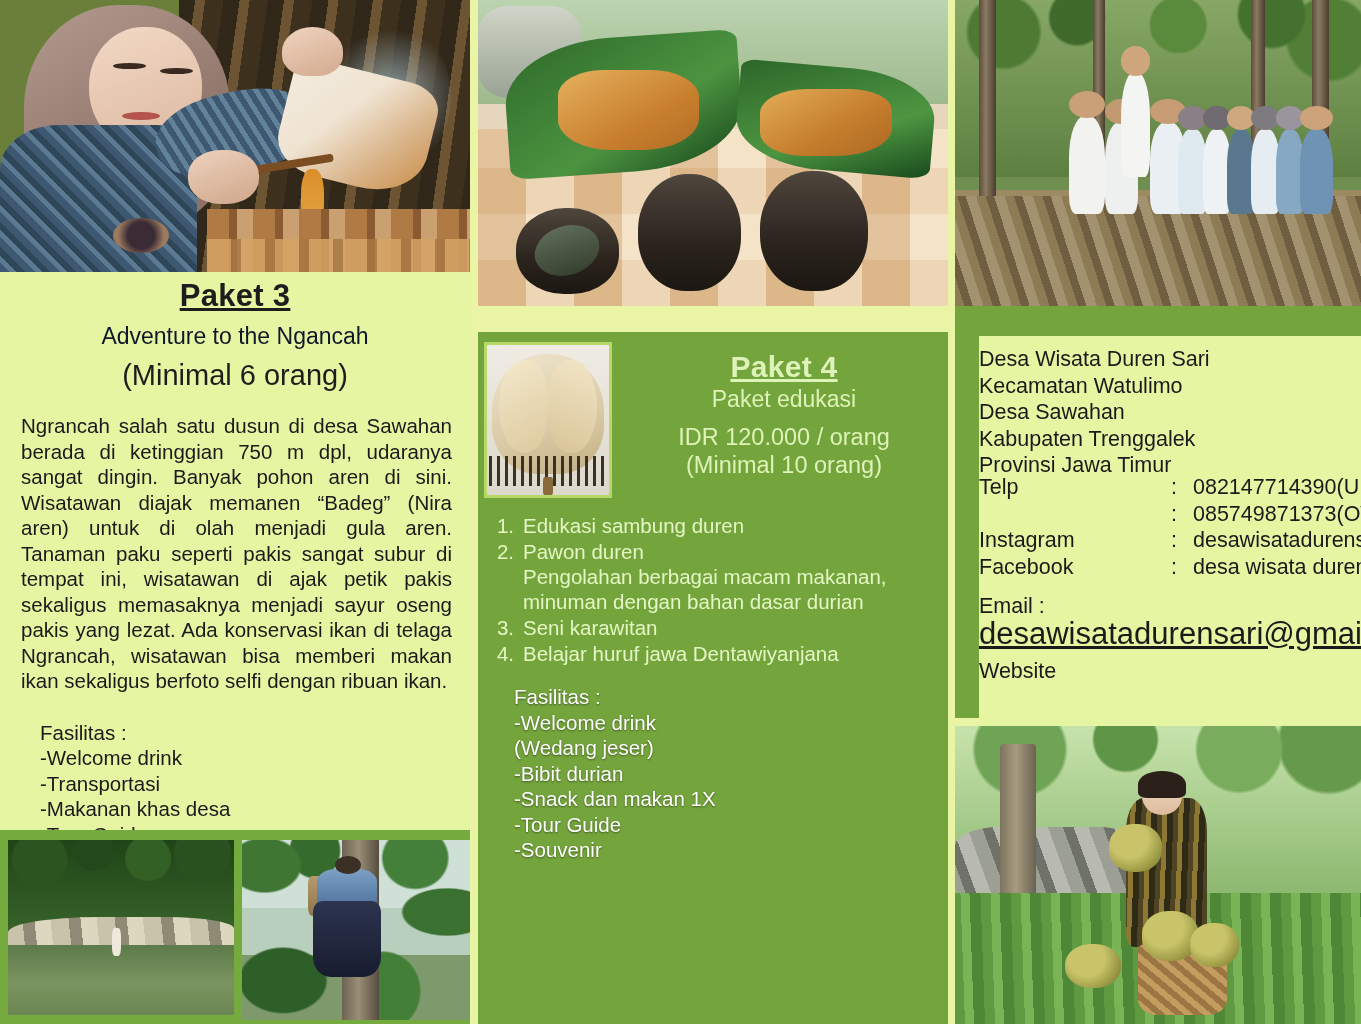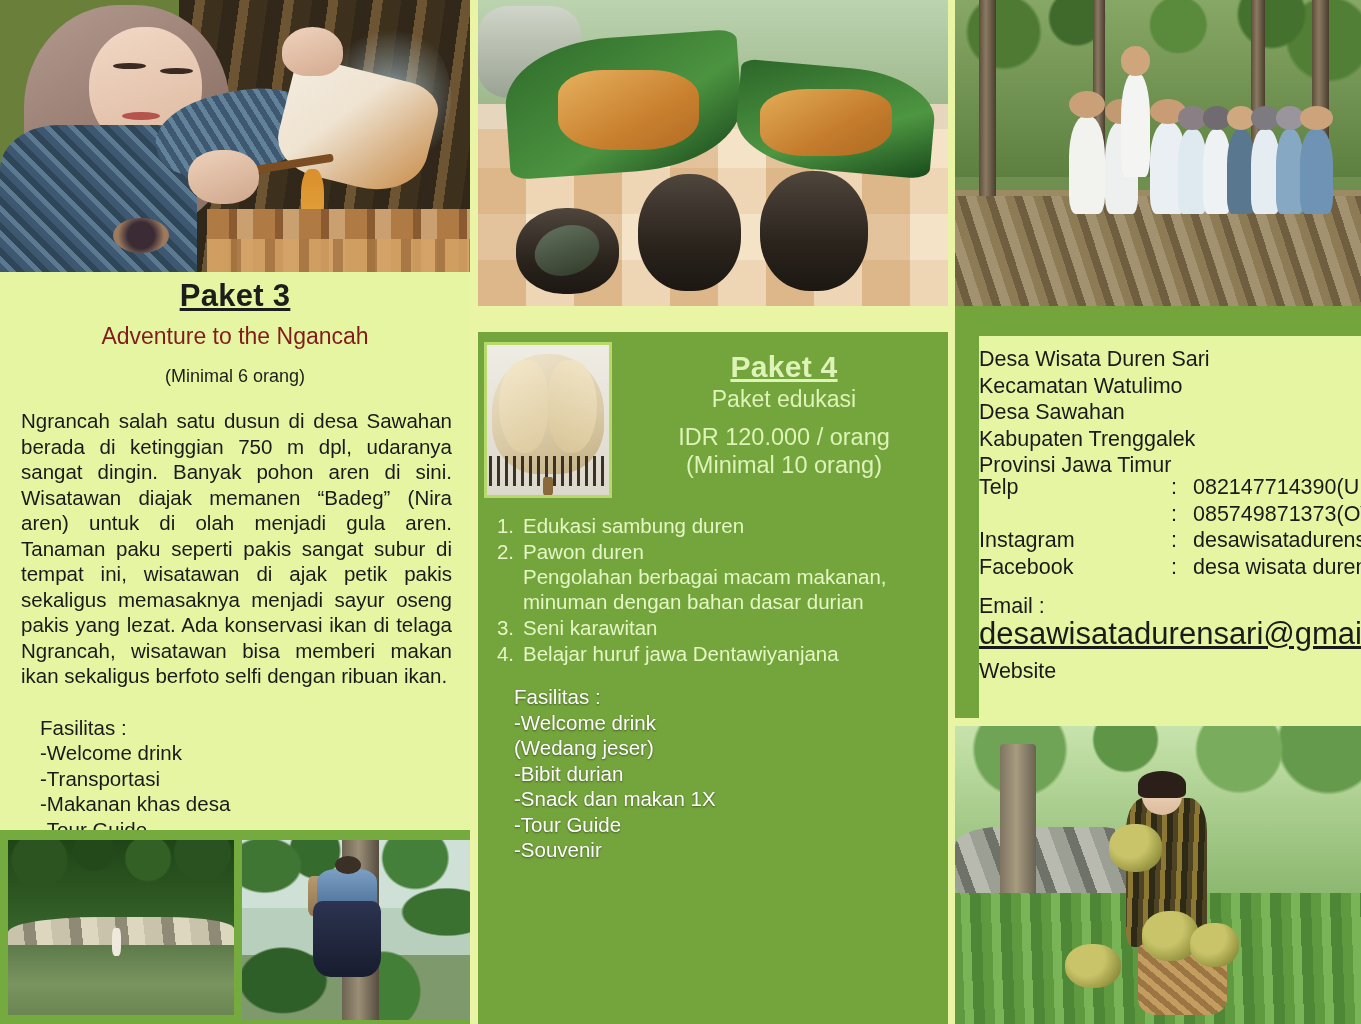--- a/index.html
+++ b/index.html
@@ -15,23 +15,23 @@
   .photo{position:absolute;overflow:hidden;background:#6a7f3a;}
 
   
   .p1{position:absolute;left:0;top:0;width:470px;height:1024px;background:#e6f5a2;}
   .p1-photo{left:0;top:0;width:470px;height:272px;}
   .p1-body{position:absolute;left:0;top:272px;width:470px;}
   .p1-title{
     text-align:center;font-size:31px;font-weight:bold;color:#1d1d1d;
     text-decoration:underline;margin-top:6px;letter-spacing:.3px;
   }
-  .p1-sub{text-align:center;font-size:23px;color:#7f1d1d;margin-top:9px;}
+  .p1-sub{text-align:center;font-size:23px;color:#0f172a;margin-top:9px;}
   .p1-price{text-align:center;font-size:23px;color:#1d1d1d;margin-top:12px;}
-  .p1-min{text-align:center;font-size:18px;color:#1d1d1d;margin-top:16px;}
+  .p1-min{text-align:center;font-size:29px;color:#1d1d1d;margin-top:9px;}
   .p1-para{
     margin:21px 18px 0 21px;font-size:20.5px;line-height:25.5px;
     color:#1a1a1a;text-align:justify;
   }
   .p1-fas{margin:26px 0 0 40px;font-size:20.5px;line-height:25.5px;color:#1a1a1a;}
   .p1-fas div{white-space:nowrap;}
 
   
   .p1-strip{position:absolute;left:0;top:830px;width:470px;height:194px;background:#75ab3e;}
   .p1-ph-a{left:8px;top:840px;width:226px;height:175px;}

